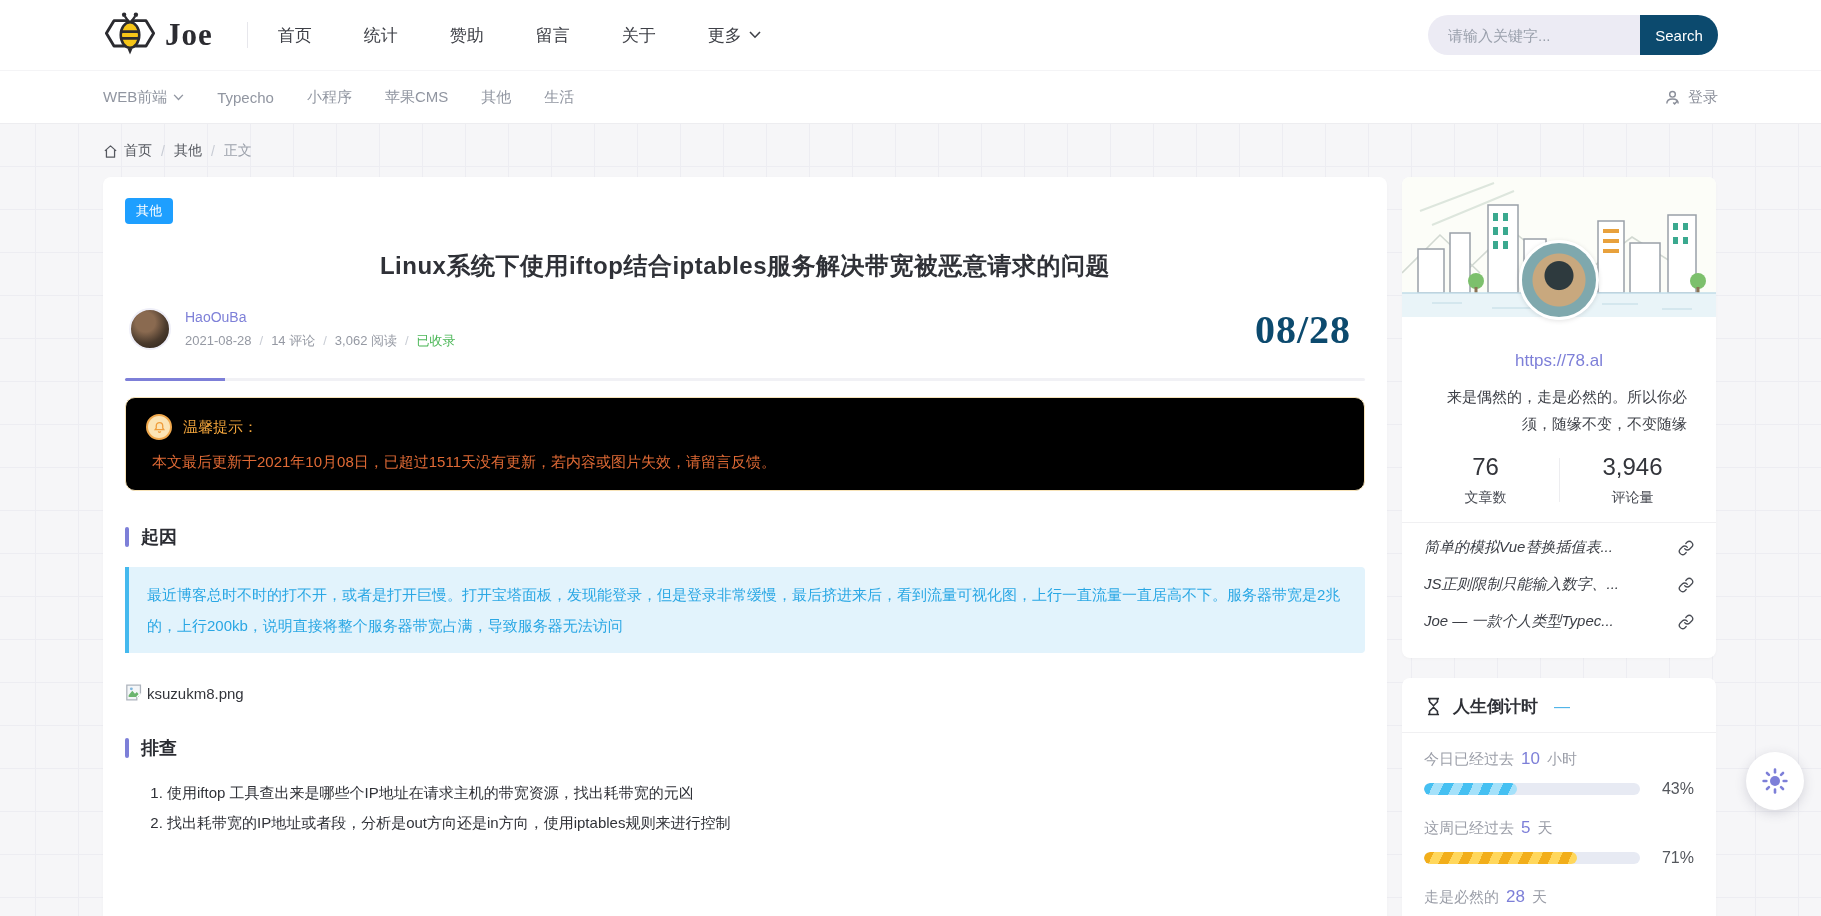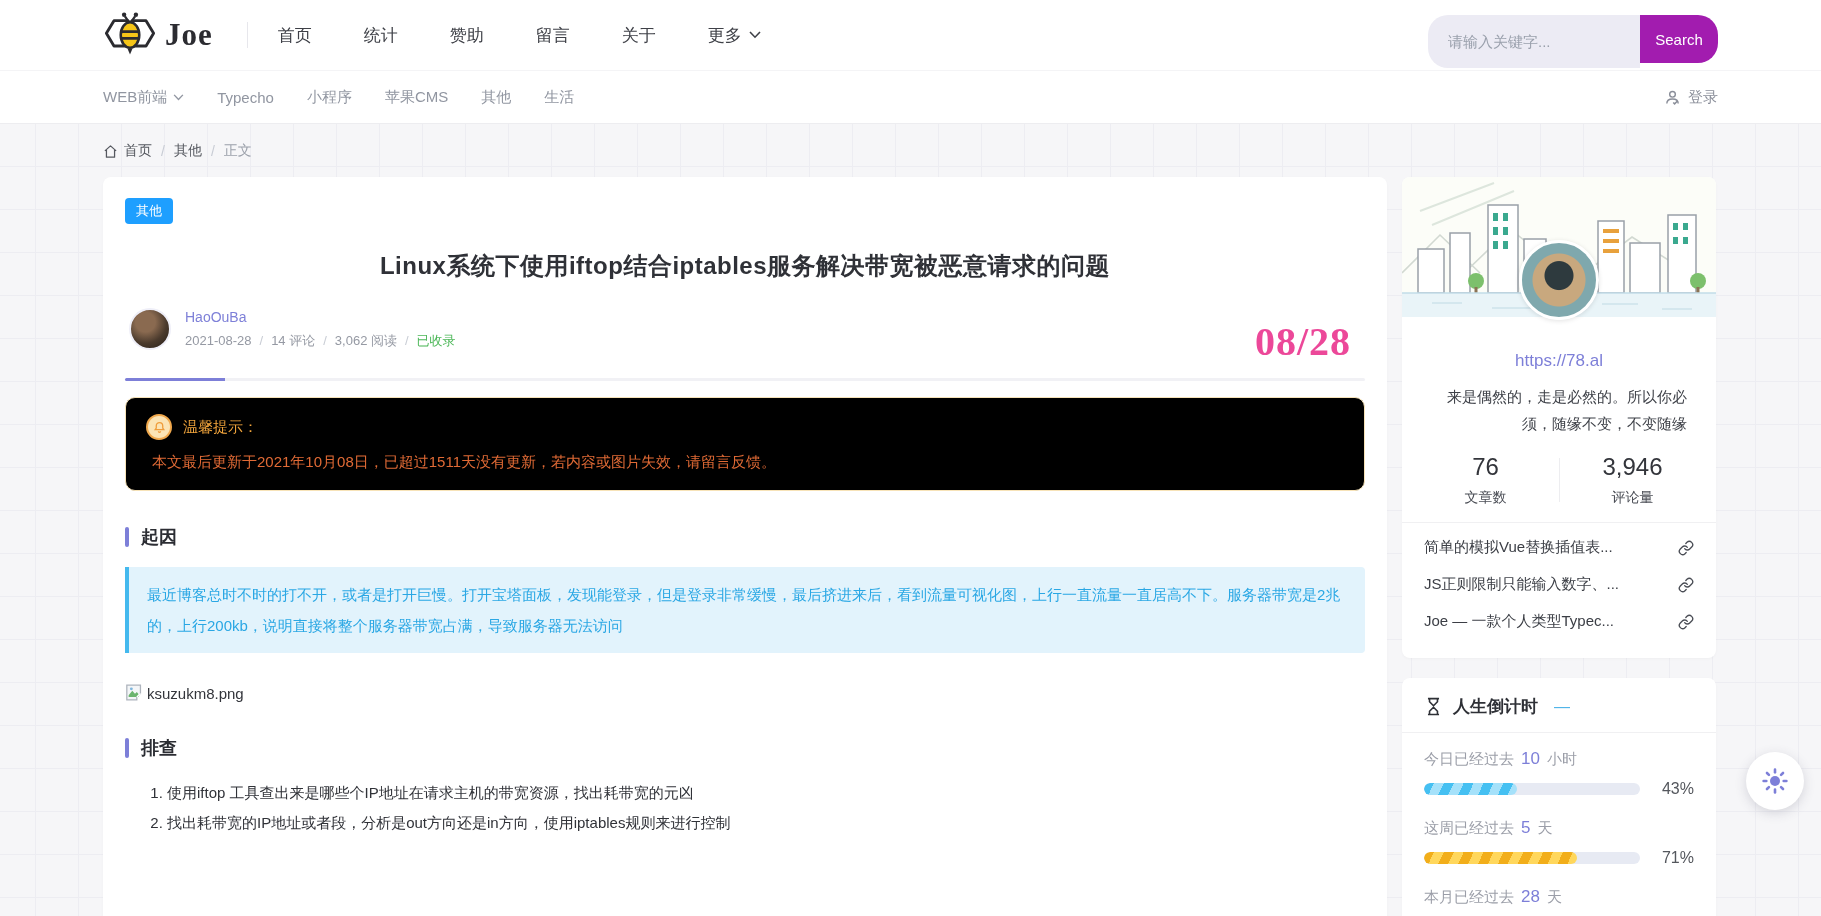--- a/index.html
+++ b/index.html
@@ -10,24 +10,24 @@
     background-size:43px 43px; background-position:-8px -6px;}
   
   .topbar{ position:relative; display:flex; align-items:center; height:70px; padding:0 103px;
     background:#fff; background-image:none; }
   .logo{ display:flex; align-items:center; gap:8px; cursor:pointer; }
   .logo-text{ font-family:"Liberation Serif","DejaVu Serif",serif; font-weight:800; font-size:31px; color:#2c2c31; letter-spacing:1px;}
   .logo-divider{ width:1px; height:26px; background:#e7e7ec; margin:0 30px 0 34px; }
   .main-nav{ display:flex; align-items:center; gap:52px; }
   .nav-item{ font-size:17px; color:#3e4047; cursor:pointer; display:flex; align-items:center; gap:7px; text-decoration:none;}
   .search{ position:absolute; right:103px; top:15px; display:flex; height:40px; }
-  .search input{ width:212px; height:53px; border:none; outline:none; background:#ecebf4;
+  .search input{ width:212px; height:40px; border:none; outline:none; background:#ecebf4;
     border-radius:20px 0 0 20px; padding:0 18px 0 20px; font-size:15px; color:#5a5d66; }
   .search input::placeholder{ color:#9aa0ac; }
-  .search-btn{ width:78px; height:48px; border:none; background:#a21caf; color:#fff; font-size:15px;
+  .search-btn{ width:78px; height:40px; border:none; background:#0c4a6e; color:#fff; font-size:15px;
     border-radius:0 20px 20px 0; cursor:pointer; }
   
   .subbar{ display:flex; align-items:center; justify-content:space-between; height:54px; padding:0 103px;
     background:#fff; border-top:1px solid #f4f4f6; border-bottom:1px solid #ededf0; }
   .subnav-left{ display:flex; align-items:center; gap:33px; }
   .subnav-item{ font-size:15px; color:#9196a1; cursor:pointer; display:flex; align-items:center; gap:6px; text-decoration:none;justify-content:center;}
   .login{ display:flex; align-items:center; gap:7px; font-size:15px; color:#8a8e99; cursor:pointer; text-decoration:none;}
   
   .breadcrumb{ display:flex; align-items:center; gap:9px; padding:18px 103px 0 103px; font-size:14px; color:#55585f; }
   .breadcrumb .sep{ color:#c8ccd4; }
@@ -43,21 +43,21 @@
   .badge{ display:inline-block; background:#1e9fff; color:#fff; font-size:13px; padding:4px 11px; border-radius:4px; cursor:pointer;}
   .title{ margin-top:26px; text-align:center; font-size:24px; font-weight:600; color:#2f3137; letter-spacing:.5px;}
   .author-row{ position:relative; display:flex; align-items:center; gap:14px; margin-top:26px; padding-left:4px;}
   .avatar{ width:42px; height:42px; border-radius:50%; border:2px solid #efeff8;
     background:radial-gradient(circle at 38% 32%, #8a6a50 0 28%, #4a3a2d 60%, #241d18 100%); }
   .author-name{ font-size:14px; color:#7e80d8; text-decoration:none; cursor:pointer; display:block;}
   .meta{ display:flex; align-items:center; gap:8px; font-size:13px; color:#9599a3; margin-top:7px;}
   .meta .sep{ color:#c8ccd4; }
   .indexed{ color:#4cb758; text-decoration:none; cursor:pointer;}
   .date-badge{ position:absolute; right:14px; top:50%; transform:translateY(-50%);
-    font-family:"Liberation Serif","DejaVu Serif",serif; font-size:40px; font-weight:700; color:#ec4899; letter-spacing:1px;margin-top:12px;}
+    font-family:"Liberation Serif","DejaVu Serif",serif; font-size:40px; font-weight:700; color:#0c4a6e; letter-spacing:1px;}
   .fancy-divider{ margin-top:28px; height:3px; border-radius:2px;
     background:linear-gradient(90deg,#7d7fd8 0,#7d7fd8 100px,#f1f1f5 100px,#f1f1f5 100%); }
   .notice{ margin-top:16px; background:#000000; border:1px solid #f7e3b8; border-radius:10px; padding:16px 20px 18px 20px; }
   .notice-head{ display:flex; align-items:center; gap:11px; }
   .notice-ico{ width:26px; height:26px; border-radius:50%; background:#fbe4b5; border:2px solid #f0a84c;
     display:flex; align-items:center; justify-content:center; }
   .notice-title{ font-size:15px; color:#f2a53c; }
   .notice-body{ margin:13px 0 0 6px; font-size:15px; color:#e06a35; }
   .sec{ display:flex; align-items:center; gap:12px; margin-top:34px; font-size:18px; font-weight:700; color:#2b2d33; }
   .sec .bar{ width:4px; height:20px; border-radius:2px; background:#7d7fd8; }
@@ -79,21 +79,21 @@
   .site-url{ display:block; margin-top:34px; text-align:center; font-size:17px; color:#7d7fd8; text-decoration:none; cursor:pointer;}
   .bio{ margin:12px auto 0 auto; width:256px; text-align:right; font-size:15px; line-height:27px; color:#3e4148; }
   .stats{ display:flex; align-items:center; justify-content:center; margin-top:16px; }
   .stat{ width:118px; text-align:center; cursor:pointer;}
   .stat .num{ font-size:24px; color:#33353b; }
   .stat .lab{ margin-top:8px; font-size:14px; color:#4b4e56; }
   .vdiv{ width:1px; height:44px; background:#ededf0; margin:0 14px; }
   .hdiv{ height:1px; background:#f0f0f2; margin:15px 0 0 0; }
   .hot-links{ padding:6px 22px 0 22px; }
   .hot-link{ display:flex; align-items:center; justify-content:space-between; gap:10px;
-    padding:9px 0; font-size:15px; color:#3b3e45; text-decoration:none; cursor:pointer; }
+    padding:9px 0; font-size:15px; color:#3b3e45; text-decoration:none; cursor:pointer;font-style:italic; }
   .hot-link span{ white-space:nowrap; overflow:hidden; }
   
   .cd-head{ display:flex; align-items:center; gap:10px; padding:17px 22px 14px 22px; font-size:17px; font-weight:700; color:#2e3036;}
   .cd-dash{ color:#4db3e8; font-weight:400; font-size:16px; margin-left:6px; cursor:pointer;}
   .cd-body{ padding:16px 22px 20px 22px; }
   .cd-row{ margin-top:20px; }
   .cd-row:first-child{ margin-top:0; }
   .cd-label{ font-size:15px; color:#9b9ea8; }
   .cd-label b{ font-weight:400; font-size:17px; color:#7d7fd8; margin:0 7px; }
   .cd-bar-line{ display:flex; align-items:center; gap:12px; margin-top:11px; }
@@ -367,21 +367,21 @@
             <div class="cd-bar-line">
               <div class="track">
                 <div class="fill yellow" style="width: 71%;"></div>
               </div>
               <span class="pct">71%</span>
             </div>
           </div>
 
           <div class="cd-row">
             <div class="cd-label">
-              <span>本月已经过去</span><b>28</b><span>天</span>
+              <span>走是必然的</span><b>28</b><span>天</span>
             </div>
           </div>
 
         </div>
       </div>
 
     </aside>
   </div>
 
   <button class="float-btn">

